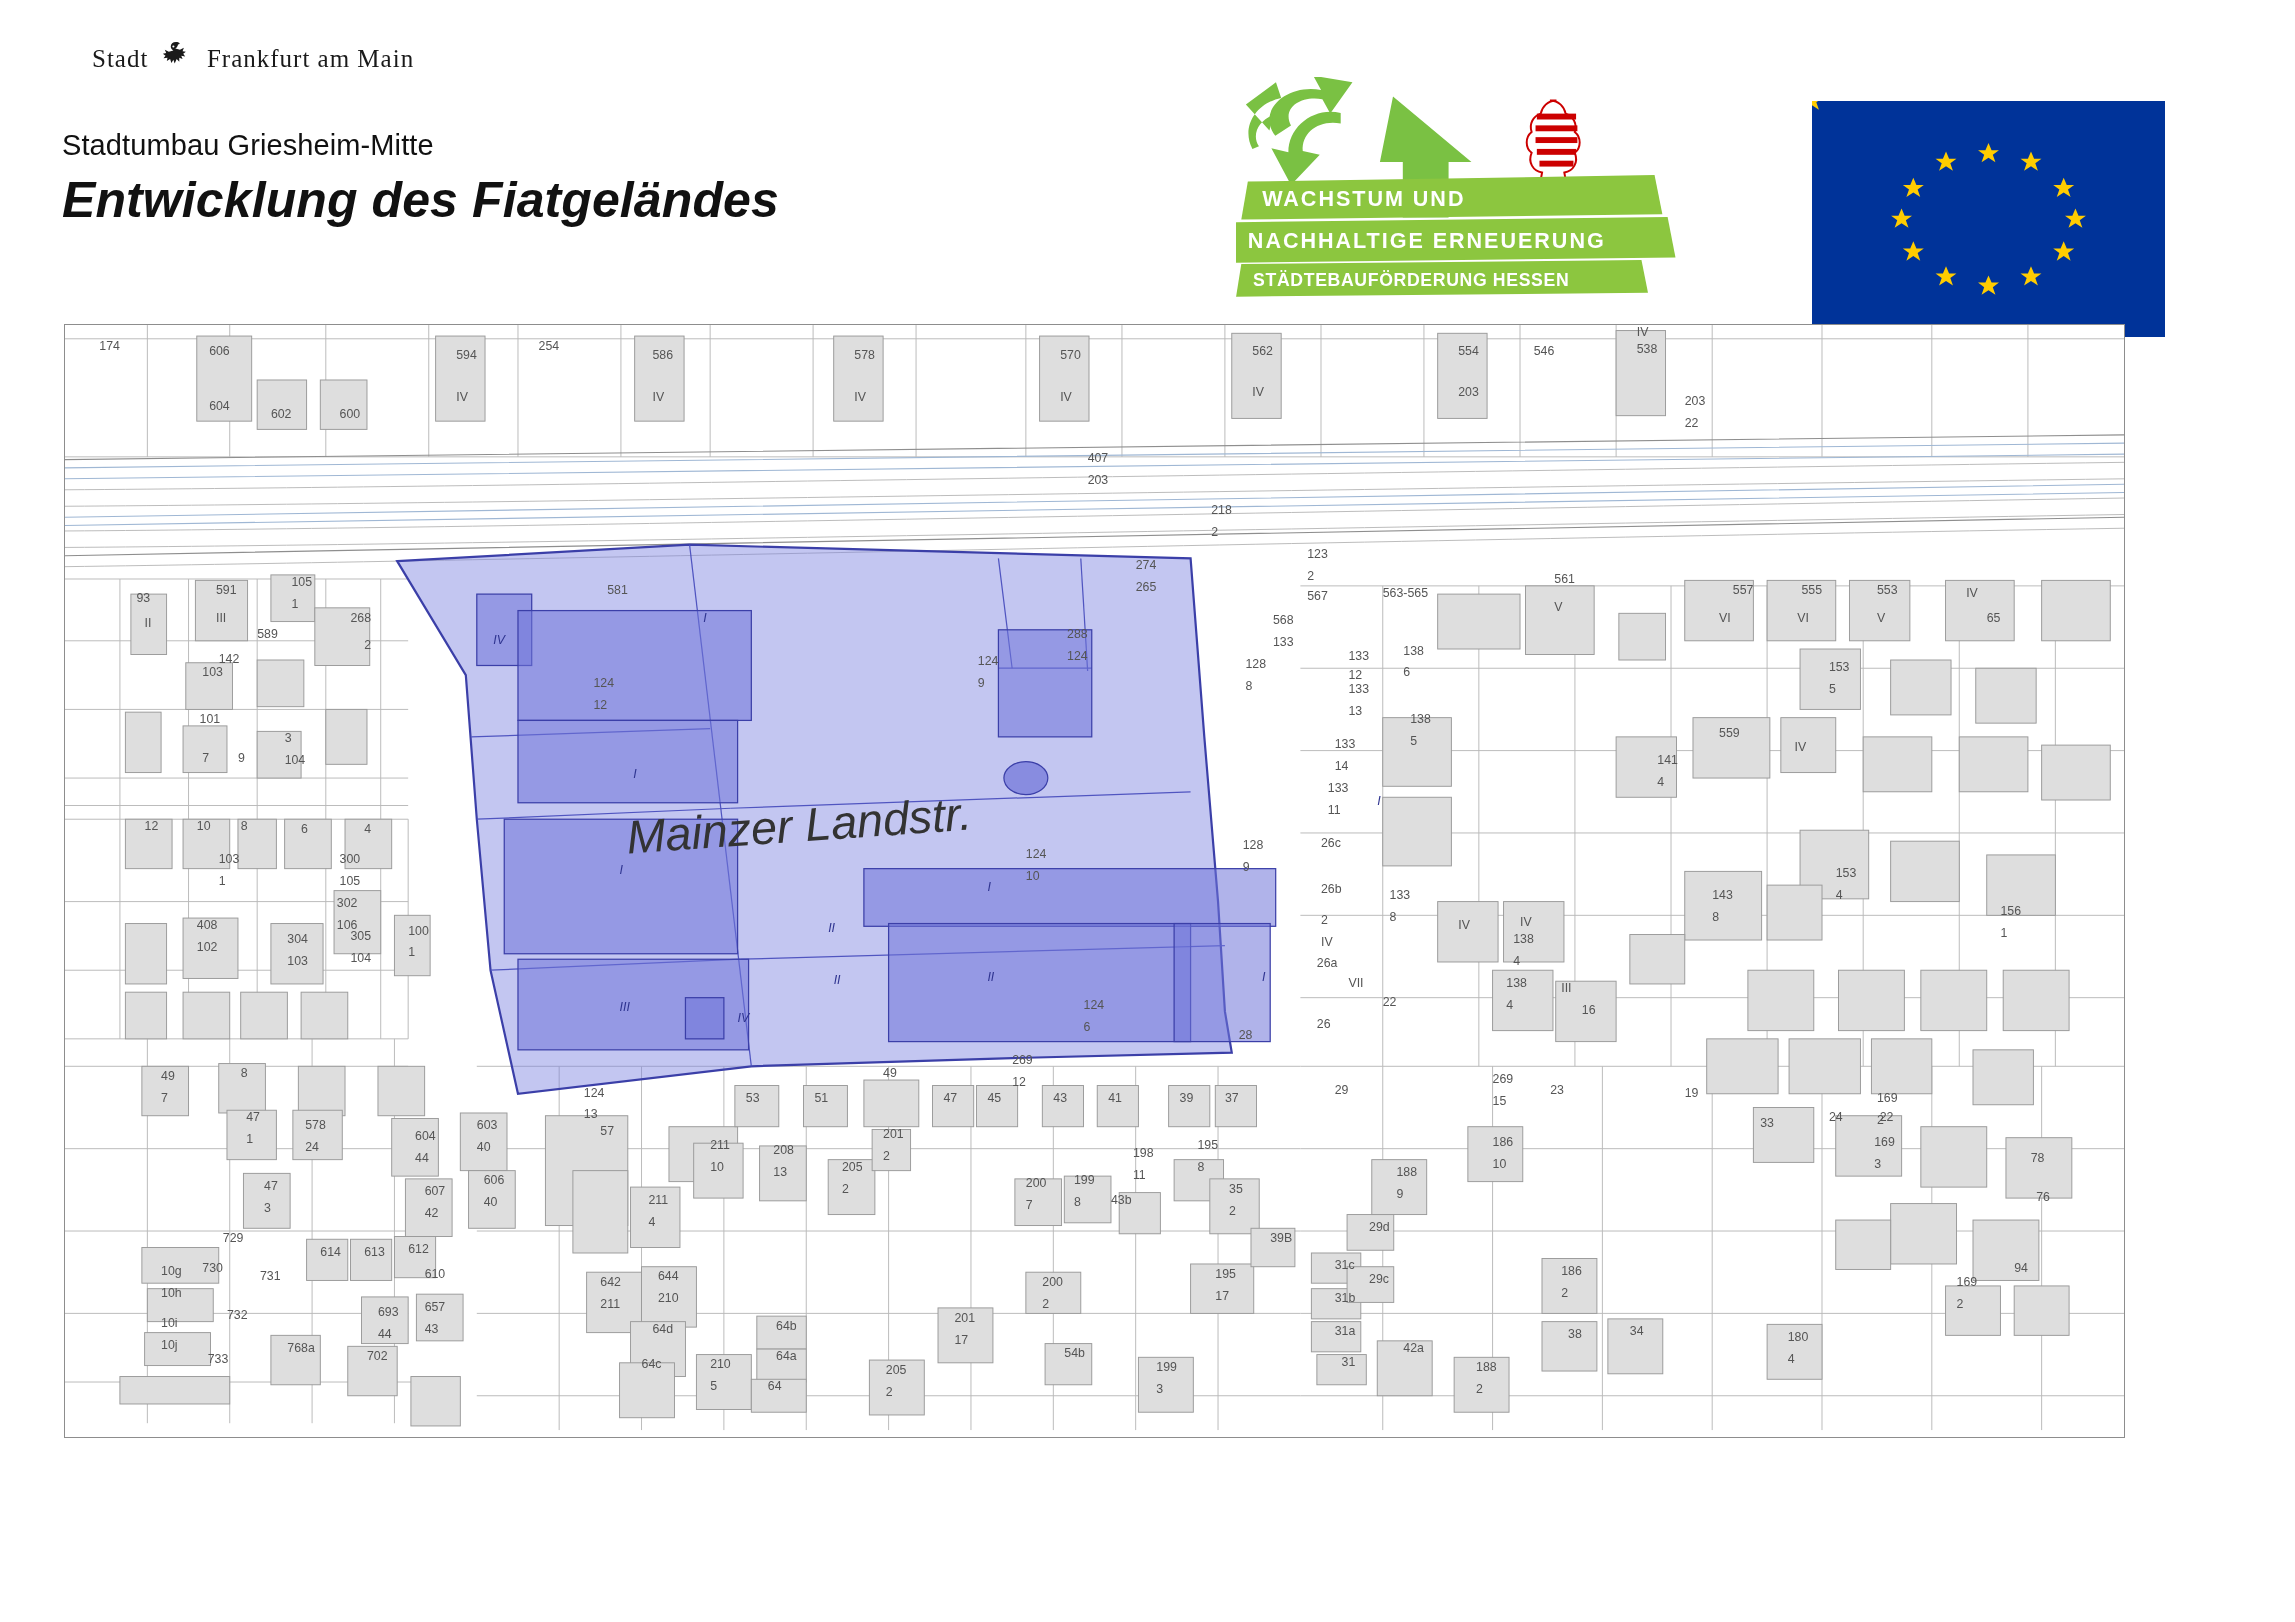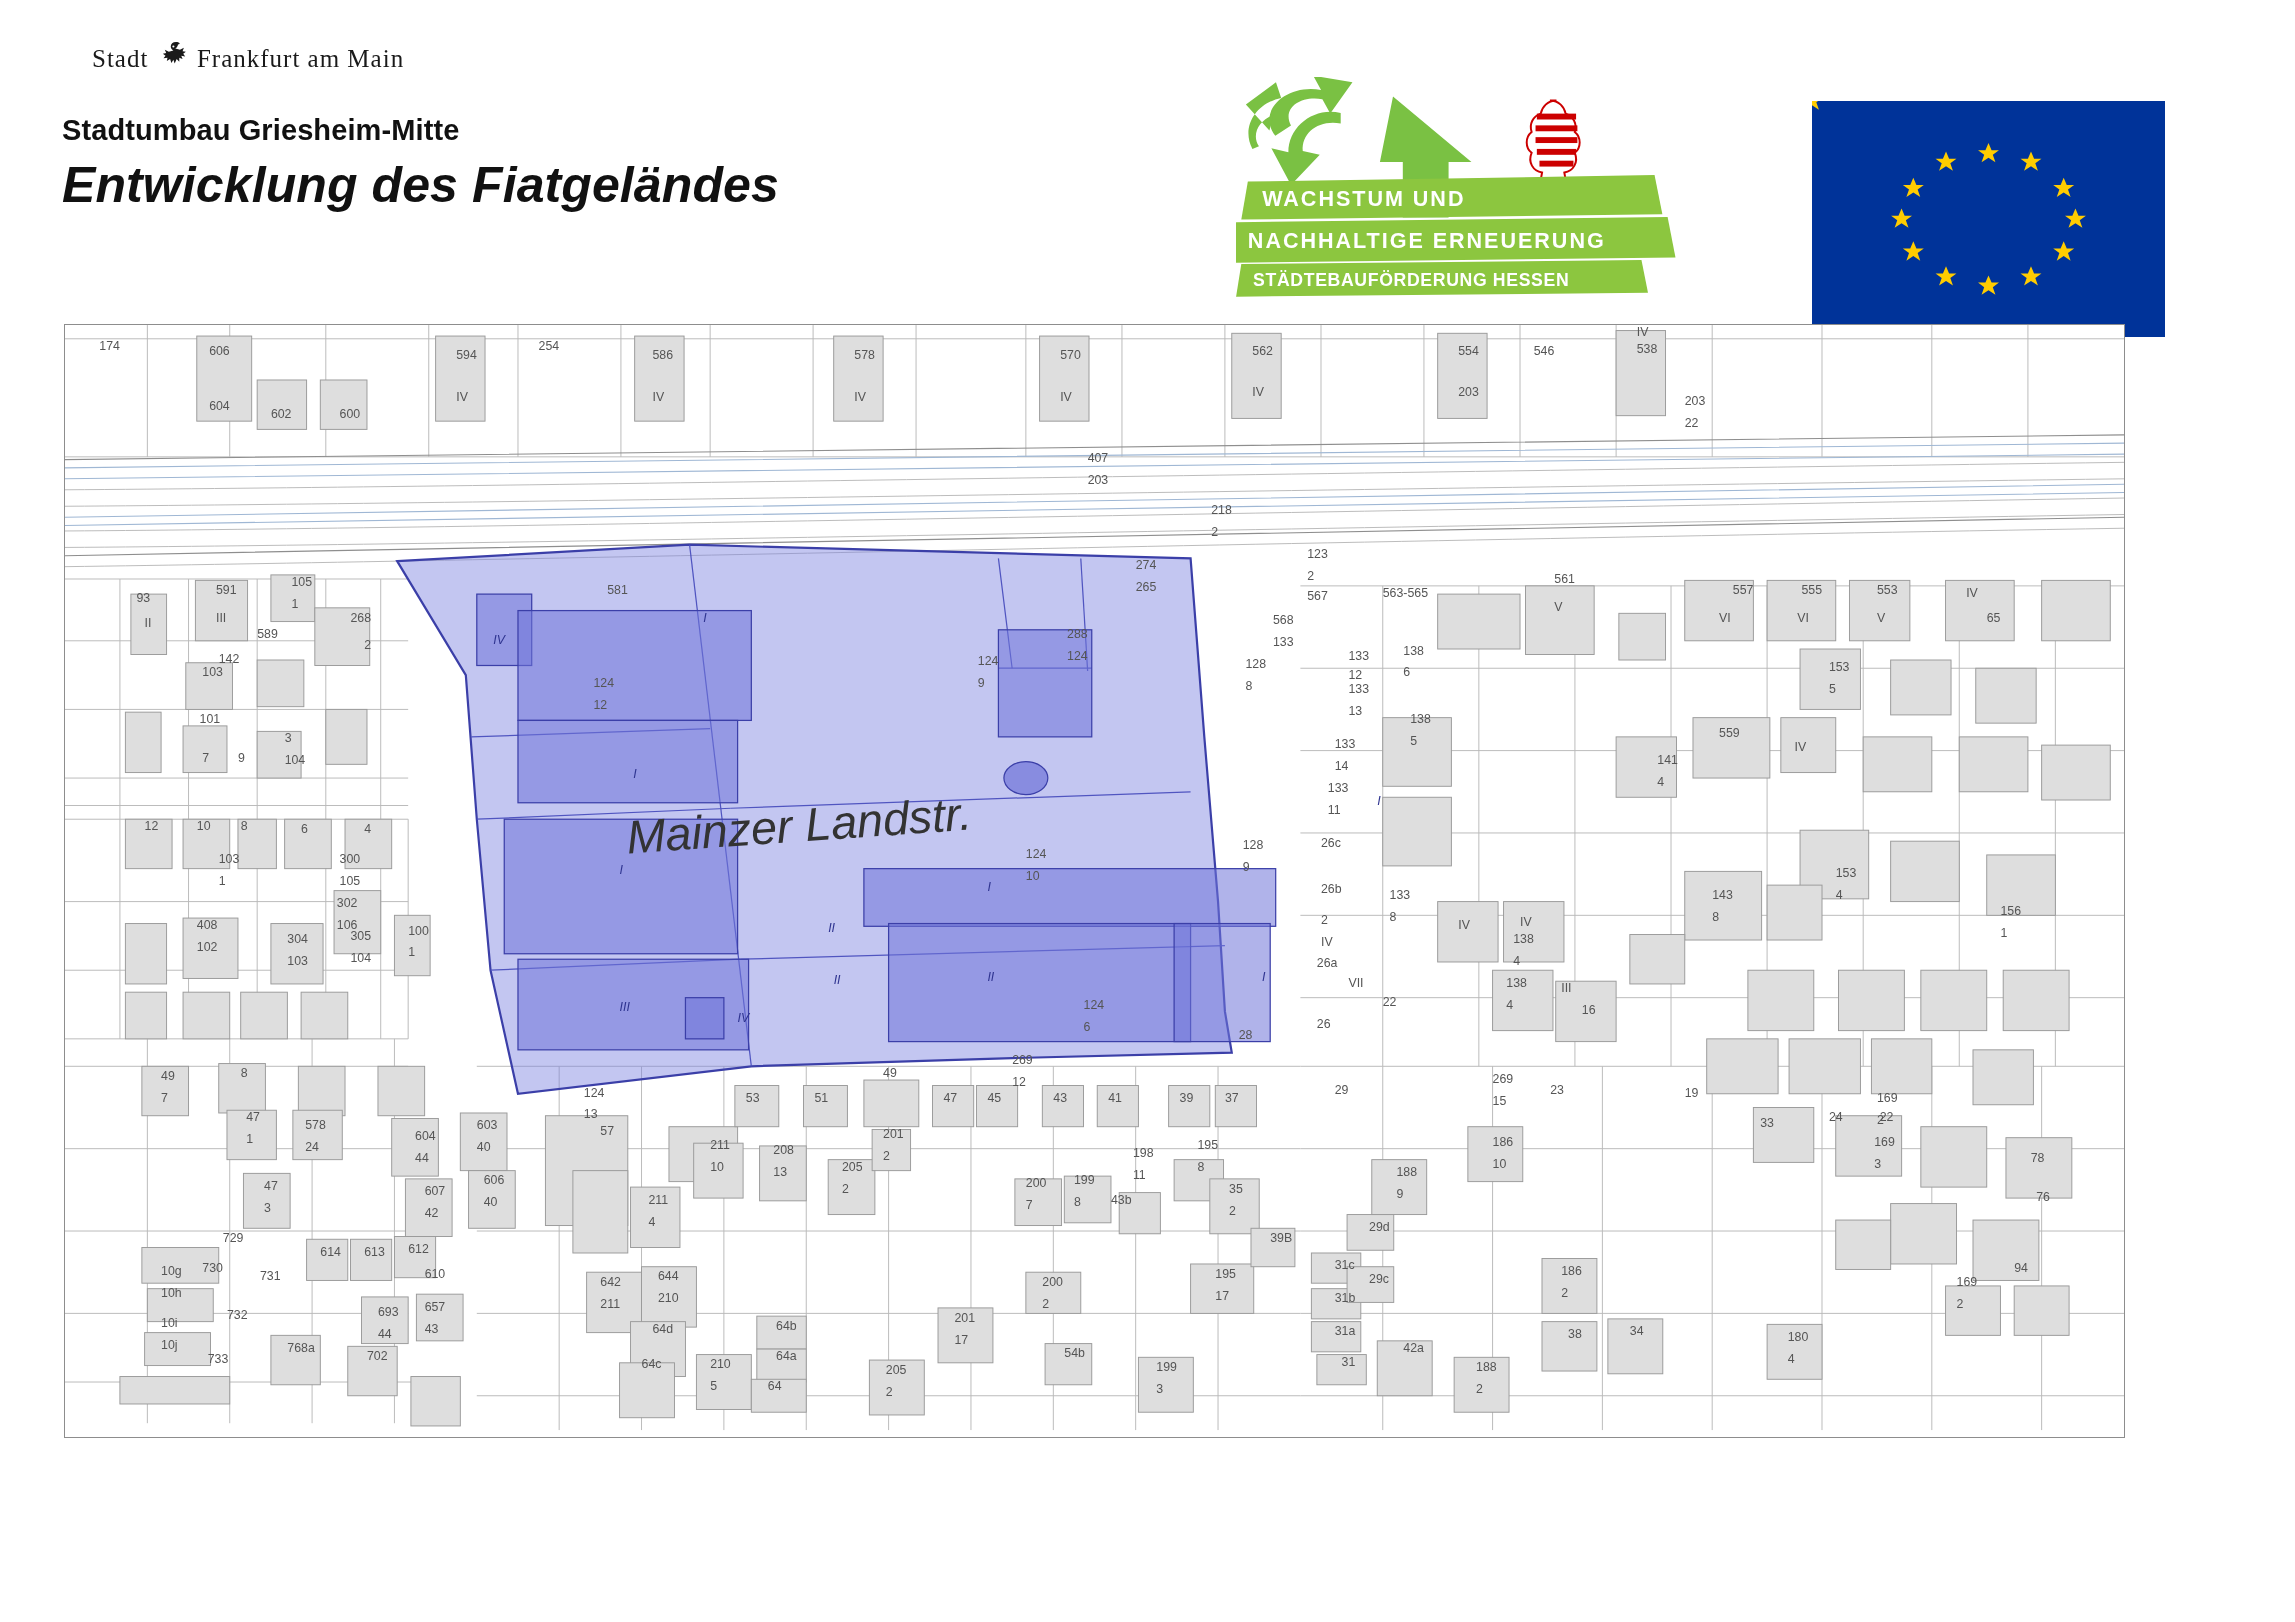--- a/index.html
+++ b/index.html
@@ -13,24 +13,24 @@
   
   #header { position:absolute; left:0; top:0; width:2276px; height:327px; }
   #city-logo { position:absolute; left:92px; top:36px; width:419px; height:46px; display:flex; align-items:center; }
   #city-logo .eagle { width:42px; height:42px; position:relative; }
   #city-logo .eagle svg { display:block; }
   #city-logo .txt1, #city-logo .txt2 {
     font-family:"Liberation Serif", serif;
     font-size:25px; letter-spacing:1px; color:#1a1a1a; white-space:nowrap;
   }
   #city-logo .txt1 { margin-right:6.5px; }
-  #city-logo .txt2 { margin-left:0;font-family:Liberation Serif, serif; }
+  #city-logo .txt2 { margin-left:10px;font-family:Liberation Serif, serif; }
 
   #title-block { position:absolute; left:62px; top:114px; }
-  #subtitle { font-size:29px; font-weight:bold; color:#111; letter-spacing:0.1px; }
+  #subtitle { font-size:29px; font-weight:normal; color:#111; letter-spacing:0.1px;margin-top:15px; }
   #maintitle { font-size:50px; font-weight:bold; color:#111; margin-top:9.2px; letter-spacing:0.1px;font-style:italic; }
 
   
   #wachstum-header { position:absolute; left:1236px; top:77px; width:484px; height:255px; }
 
   
   #eu-flag-header { position:absolute; left:1812px; top:101px; width:353px; height:236px; background:#003399; }
   .eu-stars { position:absolute; left:0; top:0; width:100%; height:100%; }
   #eu-text-header {
     position:absolute; left:1822px; top:350px; width:406px;

